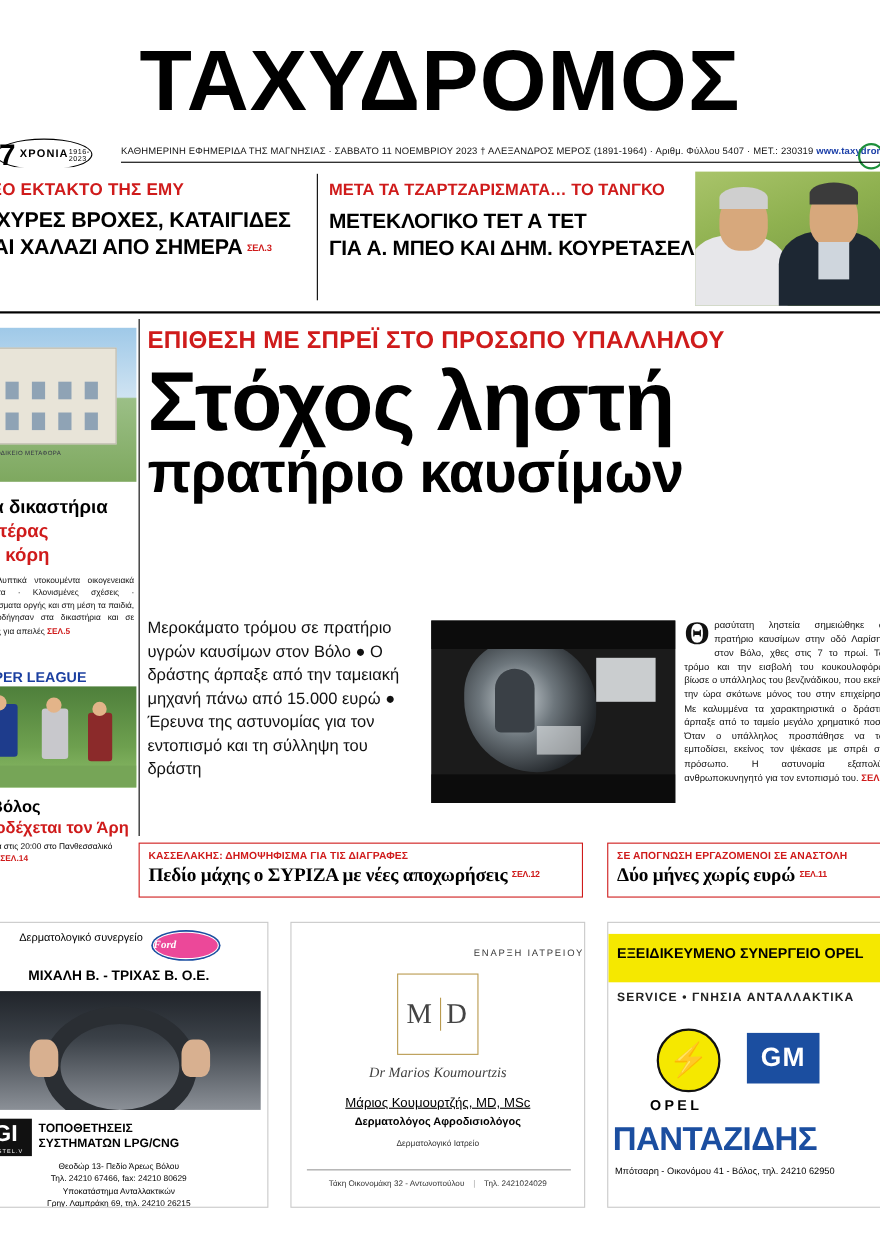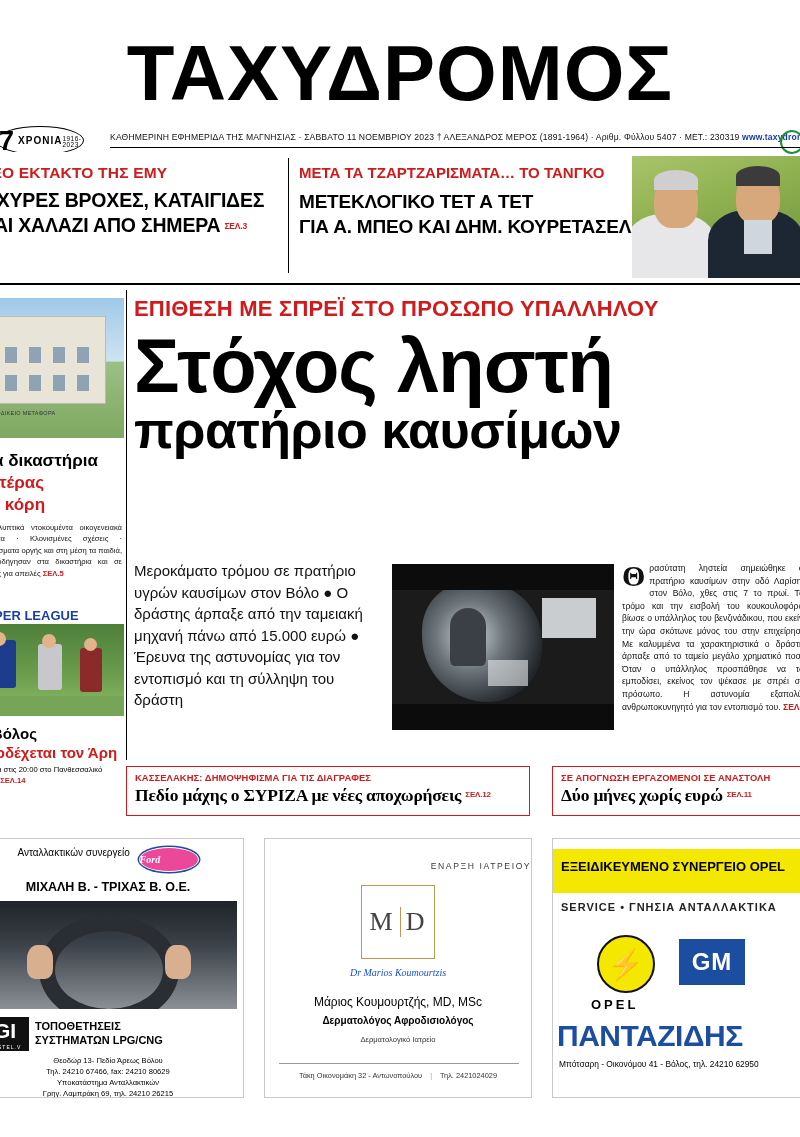--- a/index.html
+++ b/index.html
@@ -551,29 +551,30 @@
     margin: 0 5px;
     vertical-align: -6px;
   }
   .ad2 .a2-script {
     position: absolute;
     left: 0; top: 128px;
     width: 100%;
     text-align: center;
     font-family: "Liberation Serif", serif;
     font-style: italic;
-    font-size: 10px;
-    color: #1d4ed8;
+    font-size: 13px;
+    color: #404040;
   }
   .ad2 .a2-name {
     position: absolute;
     left: 0; top: 156px;
     width: 100%;
     text-align: center;
     font-size: 12px;
+    text-decoration: underline;
   }
   .ad2 .a2-spec {
     position: absolute;
     left: 0; top: 176px;
     width: 100%;
     text-align: center;
     font-size: 10px;
     font-weight: bold;
   }
   .ad2 .a2-spec2 {
@@ -816,21 +817,21 @@
     <div class="rb-kicker">ΣΕ ΑΠΟΓΝΩΣΗ ΕΡΓΑΖΟΜΕΝΟΙ ΣΕ ΑΝΑΣΤΟΛΗ</div>
     <div class="rb-head">
       <span>Δύο μήνες χωρίς ευρώ</span><span class="ref">ΣΕΛ.11</span>
     </div>
   </div>
 
   <div class="ads">
 
     <div class="ad ad1">
       <div class="a1-top">
-        <span>Ανταλλακτικών συνεργείο</span>
+        <span>Δερματολογικό συνεργείο</span>
         <span class="ford-oval">Ford</span>
       </div>
       <div class="a1-name">ΜΙΧΑΛΗ Β. - ΤΡΙΧΑΣ Β. Ο.Ε.</div>
       <div class="a1-photo">
         <div class="wheel"></div>
         <div class="hand" style="left:48px; top:44px;"></div>
         <div class="hand" style="left:186px; top:44px;"></div>
       </div>
       <div class="gi-logo">
         <span>GI</span>

